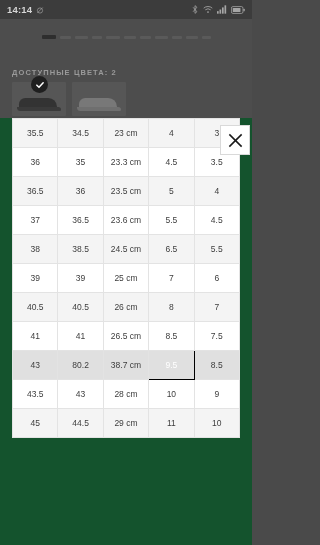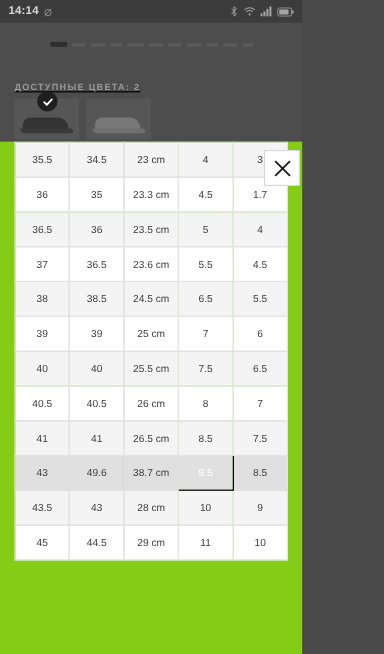--- a/index.html
+++ b/index.html
@@ -66,21 +66,20 @@
   #dim-nav .blur-chip.dark { background: #2e2e2e; width: 14px; height: 4px; }
 
   
   #colors-section {
     position: absolute;
     top: 62px; left: 0; right: 0;
     height: 56px;
     padding: 6px 12px 0 12px;
     box-sizing: border-box;
     background: #4d4d4d;
-    text-decoration: underline;
   }
   #colors-title {
     color: #9a9a9a;
     font-size: 7.5px;
     font-weight: bold;
     letter-spacing: 1.1px;
     margin: 0 0 5px 0;
   }
   #swatch-row { display: flex; gap: 6px; position: relative; }
   .swatch {
@@ -120,21 +119,21 @@
     align-items: center;
     justify-content: center;
     z-index: 3;
   }
   .check-badge svg { display: block; }
 
   
   #size-table-modal {
     position: absolute;
     top: 118px; left: 0; right: 0; bottom: 0;
-    background: #84cc16;
+    background: #14532d;
   }
   #size-table-scroll {
     position: absolute;
     inset: 0;
     overflow: hidden;
     padding: 0 12px;
     box-sizing: border-box;
   }
   table.size-table {
     width: 228px;
@@ -277,21 +276,21 @@
             <td>34.5</td>
             <td>23 cm</td>
             <td>4</td>
             <td>3</td>
           </tr>
           <tr>
             <td>36</td>
             <td>35</td>
             <td>23.3 cm</td>
             <td>4.5</td>
-            <td>1.7</td>
+            <td>3.5</td>
           </tr>
           <tr>
             <td>36.5</td>
             <td>36</td>
             <td>23.5 cm</td>
             <td>5</td>
             <td>4</td>
           </tr>
           <tr>
             <td>37</td>
@@ -308,43 +307,36 @@
             <td>5.5</td>
           </tr>
           <tr>
             <td>39</td>
             <td>39</td>
             <td>25 cm</td>
             <td>7</td>
             <td>6</td>
           </tr>
           <tr>
-            <td>40</td>
-            <td>40</td>
-            <td>25.5 cm</td>
-            <td>7.5</td>
-            <td>6.5</td>
-          </tr>
-          <tr>
             <td>40.5</td>
             <td>40.5</td>
             <td>26 cm</td>
             <td>8</td>
             <td>7</td>
           </tr>
           <tr>
             <td>41</td>
             <td>41</td>
             <td>26.5 cm</td>
             <td>8.5</td>
             <td>7.5</td>
           </tr>
           <tr class="selected">
             <td>43</td>
-            <td>49.6</td>
+            <td>80.2</td>
             <td>38.7 cm</td>
             <td class="cell-highlight">9.5</td>
             <td>8.5</td>
           </tr>
           <tr>
             <td>43.5</td>
             <td>43</td>
             <td>28 cm</td>
             <td>10</td>
             <td>9</td>

